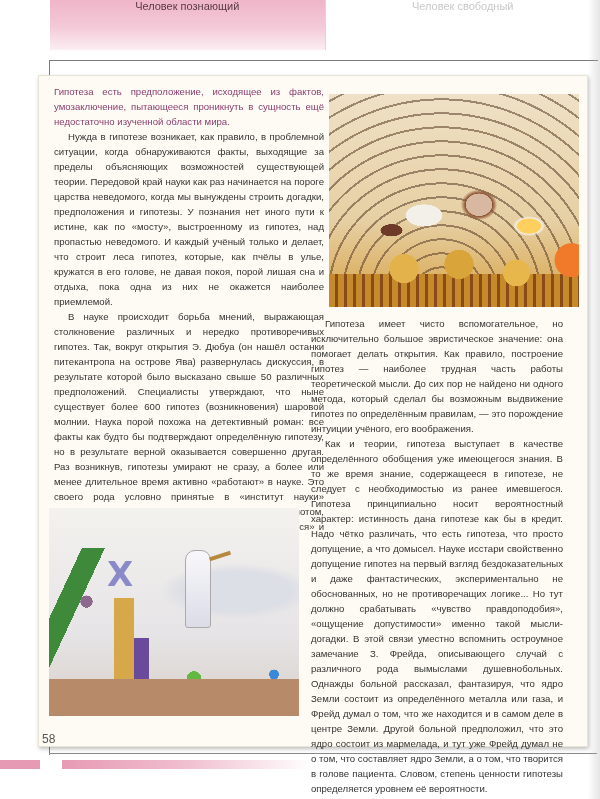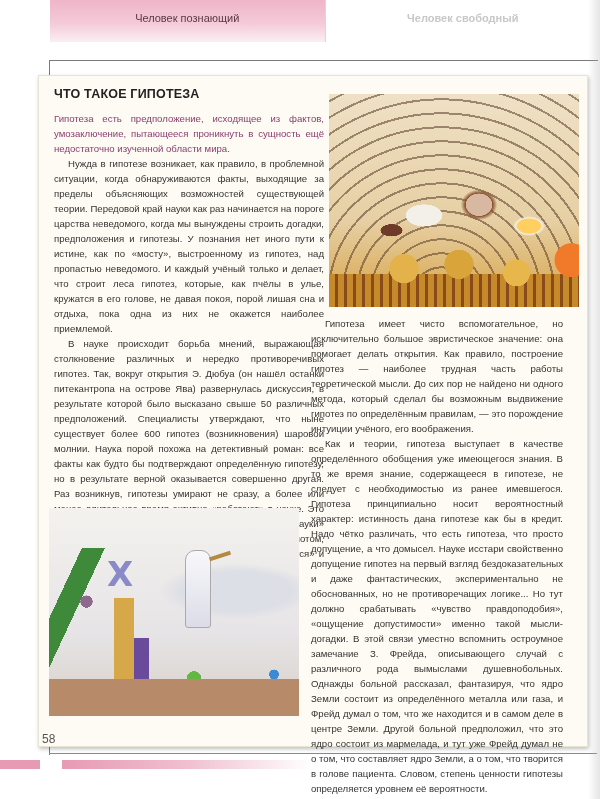--- a/index.html
+++ b/index.html
@@ -1,24 +1,24 @@
 <!DOCTYPE html>
 <html><head>
 <meta charset="utf-8">
 <style>
   * { box-sizing: border-box; margin: 0; padding: 0; }
   html, body { width: 600px; height: 799px; background: #ffffff; overflow: hidden; }
   body { position: relative; font-family: "DejaVu Sans", sans-serif; color: #2a2a2a; }
 
   
   .tabs { position: absolute; top: 0; left: 50px; width: 550px; height: 42px; display: flex; }
-  .tab { flex: 1; height: 42px; display: flex; align-items: flex-start; justify-content: center; padding-top: 12px;
+  .tab { flex: 1; height: 50px; display: flex; align-items: flex-start; justify-content: center; padding-top: 0;
          font-family: "Liberation Sans", sans-serif; font-size: 11px; border-right: 1px solid #d8d8d8; }
   .tab.active { background: linear-gradient(#efb5c8 0%, #f4cad8 55%, #fbeef3 100%); color: #5a3a44; }
-  .tab.inactive { color: #c8c8c8; font-weight: bold; }
+  .tab.inactive { color: #c8c8c8; }
   .tab:last-child { border-right: none; }
   .spine-shadow { position: absolute; right: 0; top: 0; width: 12px; height: 799px;
                   background: linear-gradient(to right, rgba(255,255,255,0), rgba(180,180,180,0.35)); }
 
   
   .frame-line-top { position: absolute; top: 60px; left: 50px; width: 548px; height: 1px; background: #7a7a7a; }
   .frame-line-left { position: absolute; top: 60px; left: 49px; width: 1px; height: 695px; background: #7a7a7a; }
   .frame-line-bottom { position: absolute; top: 753px; left: 49px; width: 548px; height: 1px; background: #8a8a8a; }
 
   
@@ -87,21 +87,20 @@
     <span>Человек свободный</span>
   </div>
 </div>
 
 <div class="frame-line-top"></div>
 <div class="frame-line-left"></div>
 <div class="frame-line-bottom"></div>
 
 <div class="card">
   <div class="col-left">
-    <h2 class="heading">ЧТО ТАКОЕ ГИПОТЕЗА</h2>
     <p class="lead">Гипотеза есть предположение, исходящее из фактов, умозаключение, пытающееся проникнуть в сущность ещё недостаточно изученной области мира.</p>
     <p class="indent">Нужда в гипотезе возникает, как правило, в проблемной ситуации, когда обнаруживаются факты, выходящие за пределы объясняющих возможностей существующей теории. Передовой край науки как раз начинается на пороге царства неведомого, когда мы вынуждены строить догадки, предположения и гипотезы. У познания нет иного пути к истине, как по «мосту», выстроенному из гипотез, над пропастью неведомого. И каждый учёный только и делает, что строит леса гипотез, которые, как пчёлы в улье, кружатся в его голове, не давая покоя, порой лишая сна и отдыха, пока одна из них не окажется наиболее приемлемой.</p>
     <p class="indent">В науке происходит борьба мнений, выражающая столкновение различных и нередко противоречивых гипотез. Так, вокруг открытия Э. Дюбуа (он нашёл останки питекантропа на острове Ява) развернулась дискуссия, в результате которой было высказано свыше 50 различных предположений. Специалисты утверждают, что ныне существует более 600 гипотез (возникновения) шаровой молнии. Наука порой похожа на детективный роман: все факты как будто бы подтверждают определённую гипотезу, но в результате верной оказывается совершенно другая. Раз возникнув, гипотезы умирают не сразу, а более или менее длительное время активно «работают» в науке. Это своего рода условно принятые в «институт науки» студенты. Бывает и так, что гипотеза отвергается, а потом, спустя, быть может, десятилетия, снова «вспоминается» и даже становится теорией.</p>
   </div>
 
   <div class="illus-top"></div>
 
   <div class="illus-bottom">
     <span class="xmark">X</span>
     <div class="figure"></div>

